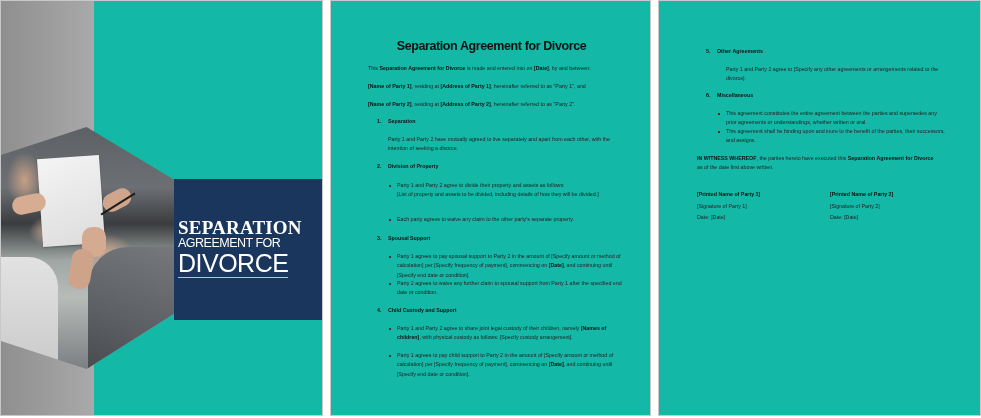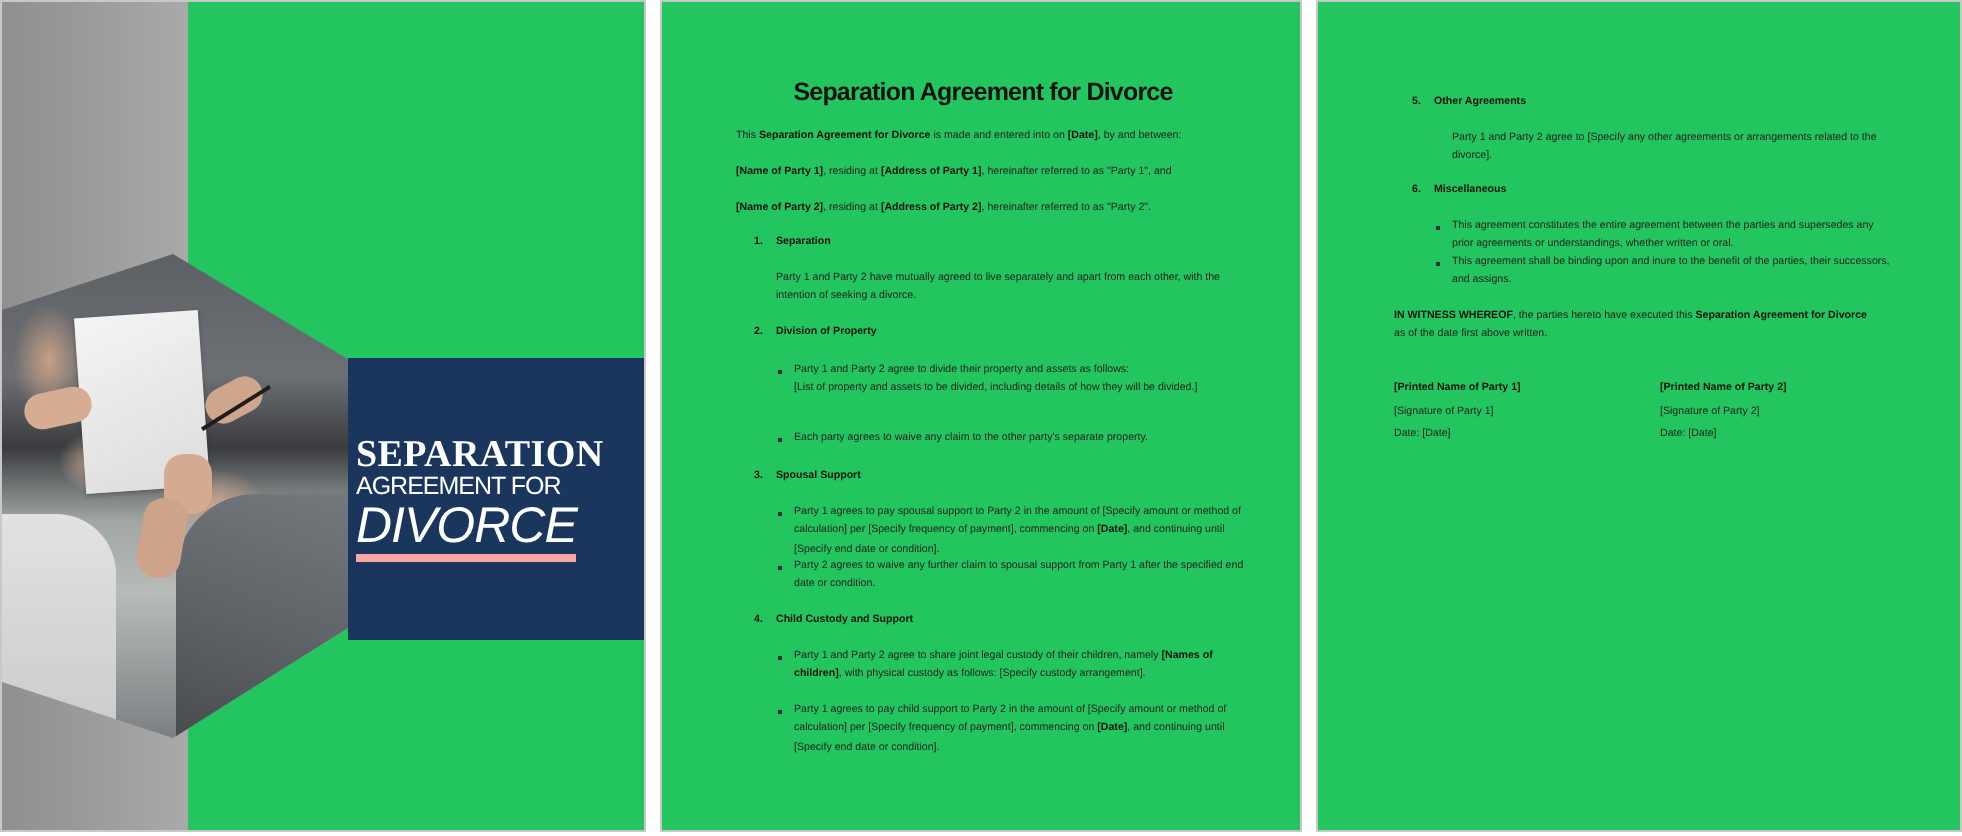--- a/index.html
+++ b/index.html
@@ -1,21 +1,21 @@
 <!DOCTYPE html>
 <html><head>
   <meta charset="utf-8">
   <style>
     html, body { margin:0; padding:0; }
     body {
       width:981px; height:418px; background:#ffffff; position:relative; overflow:hidden;
       font-family:"Liberation Sans", sans-serif;
     }
     .page {
-      position:absolute; top:0; height:416px; background:#22c55e;
+      position:absolute; top:0; height:416px; background:#14b8a6;
       border:1px solid #c8c8c8; box-sizing:border-box; overflow:hidden;
     }
     #page1 { left:0; width:323px; }
     #page2 { left:330px; width:321px; }
     #page3 { left:658px; width:323px; }
 
     
     .gray-band {
       position:absolute; left:0; top:0; width:93px; height:416px;
       background:linear-gradient(90deg,#8f8f8f 0%,#9c9c9c 50%,#a9a9a9 100%);
@@ -59,21 +59,21 @@
       position:absolute; left:4px; top:38px;
       font-family:"Liberation Serif", serif; font-weight:bold; font-size:19px; letter-spacing:0.2px;
     }
     .cover-t2 {
       position:absolute; left:4px; top:57px;
       font-family:Liberation Sans, sans-serif; font-size:12.5px; letter-spacing:-0.5px;
     }
     .cover-t3 {
       position:absolute; left:4px; top:70px;
       font-family:"Liberation Sans", sans-serif; font-size:25px; letter-spacing:-0.5px;
-      border-bottom:4px solid #fca5a5; line-height:28px;font-style:italic;
+      border-bottom:1px solid #fca5a5; line-height:28px;
     }
 
     
     .doc { position:absolute; color:#222; font-size:5.3px; line-height:9.3px; font-family:"Liberation Sans", sans-serif; }
     .doc-title {
       position:absolute; left:0; width:321px; top:38px; text-align:center;
       font-size:12.5px; font-weight:bold; color:#111; letter-spacing:-0.4px;
       font-family:"Liberation Sans", sans-serif;
     }
     .para { position:absolute; left:37px; width:260px; }

